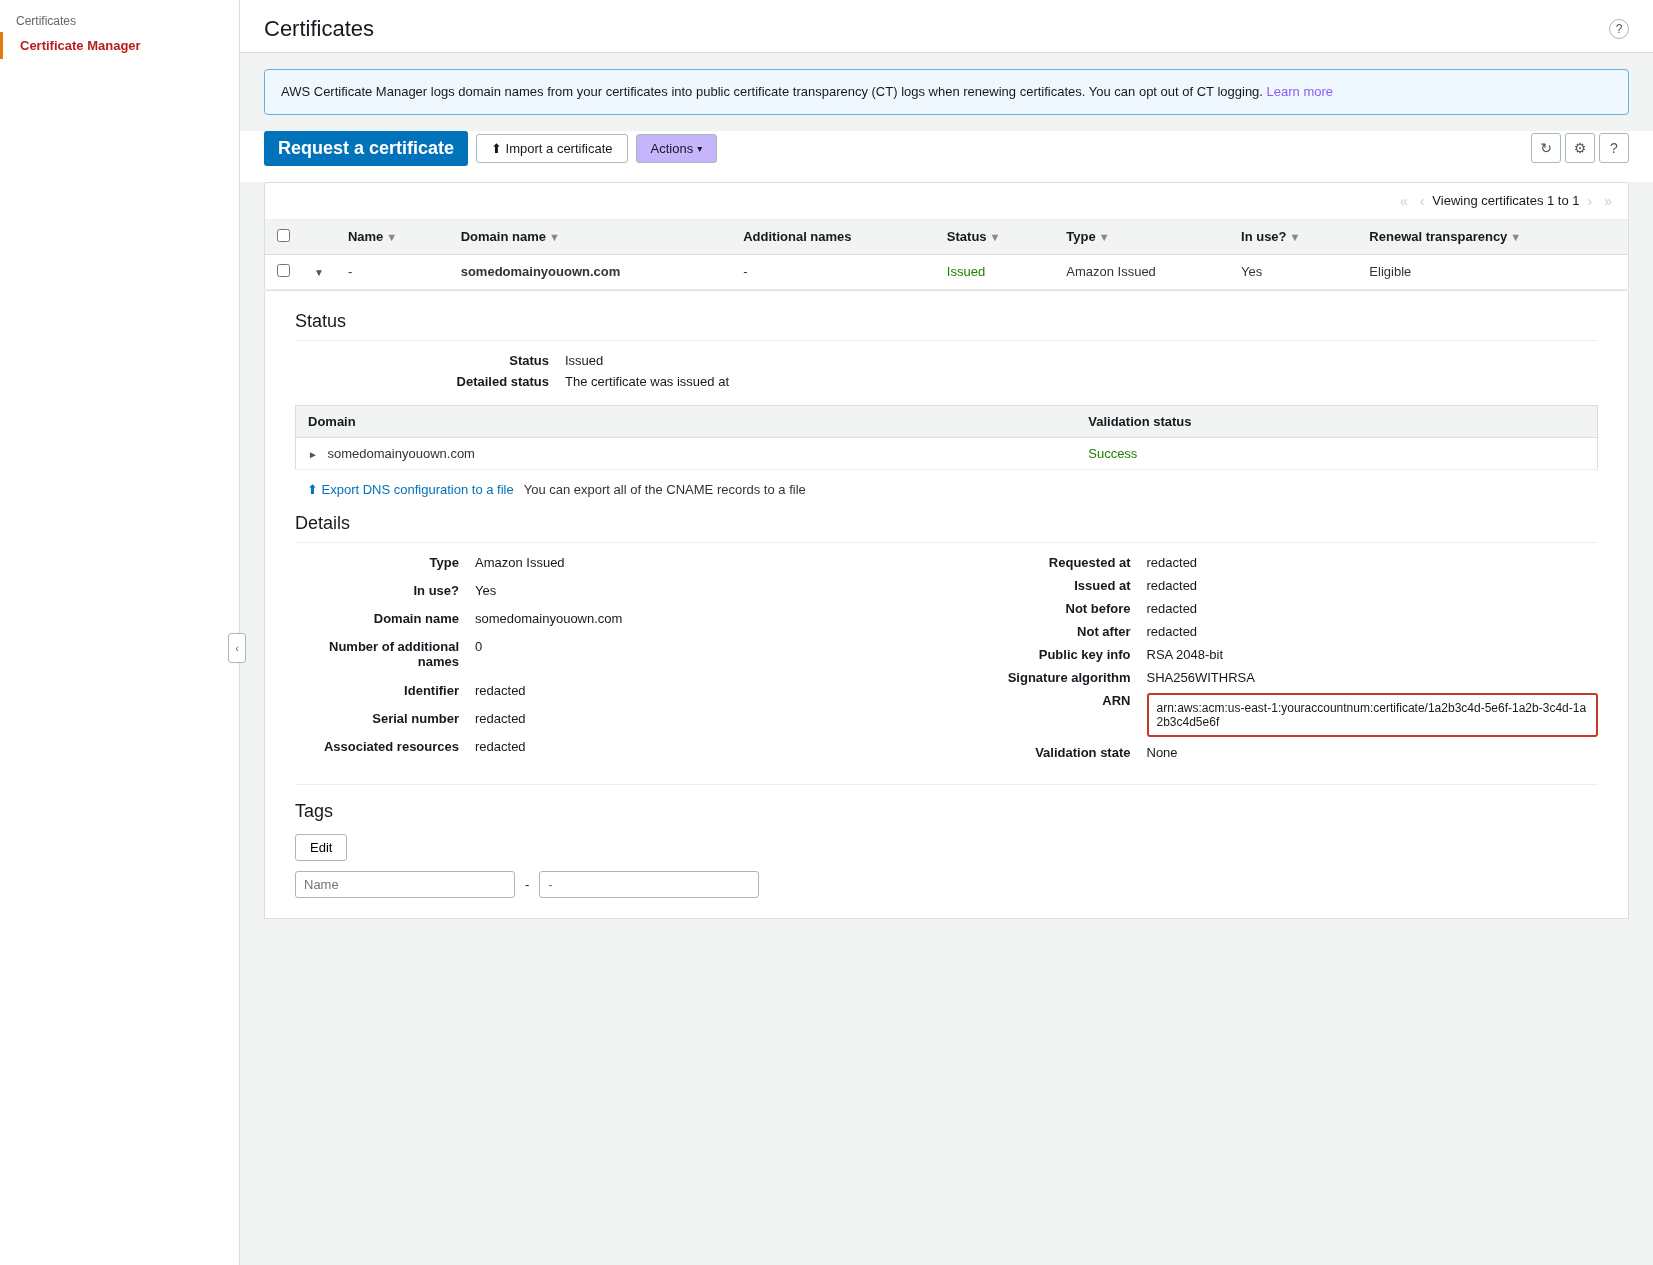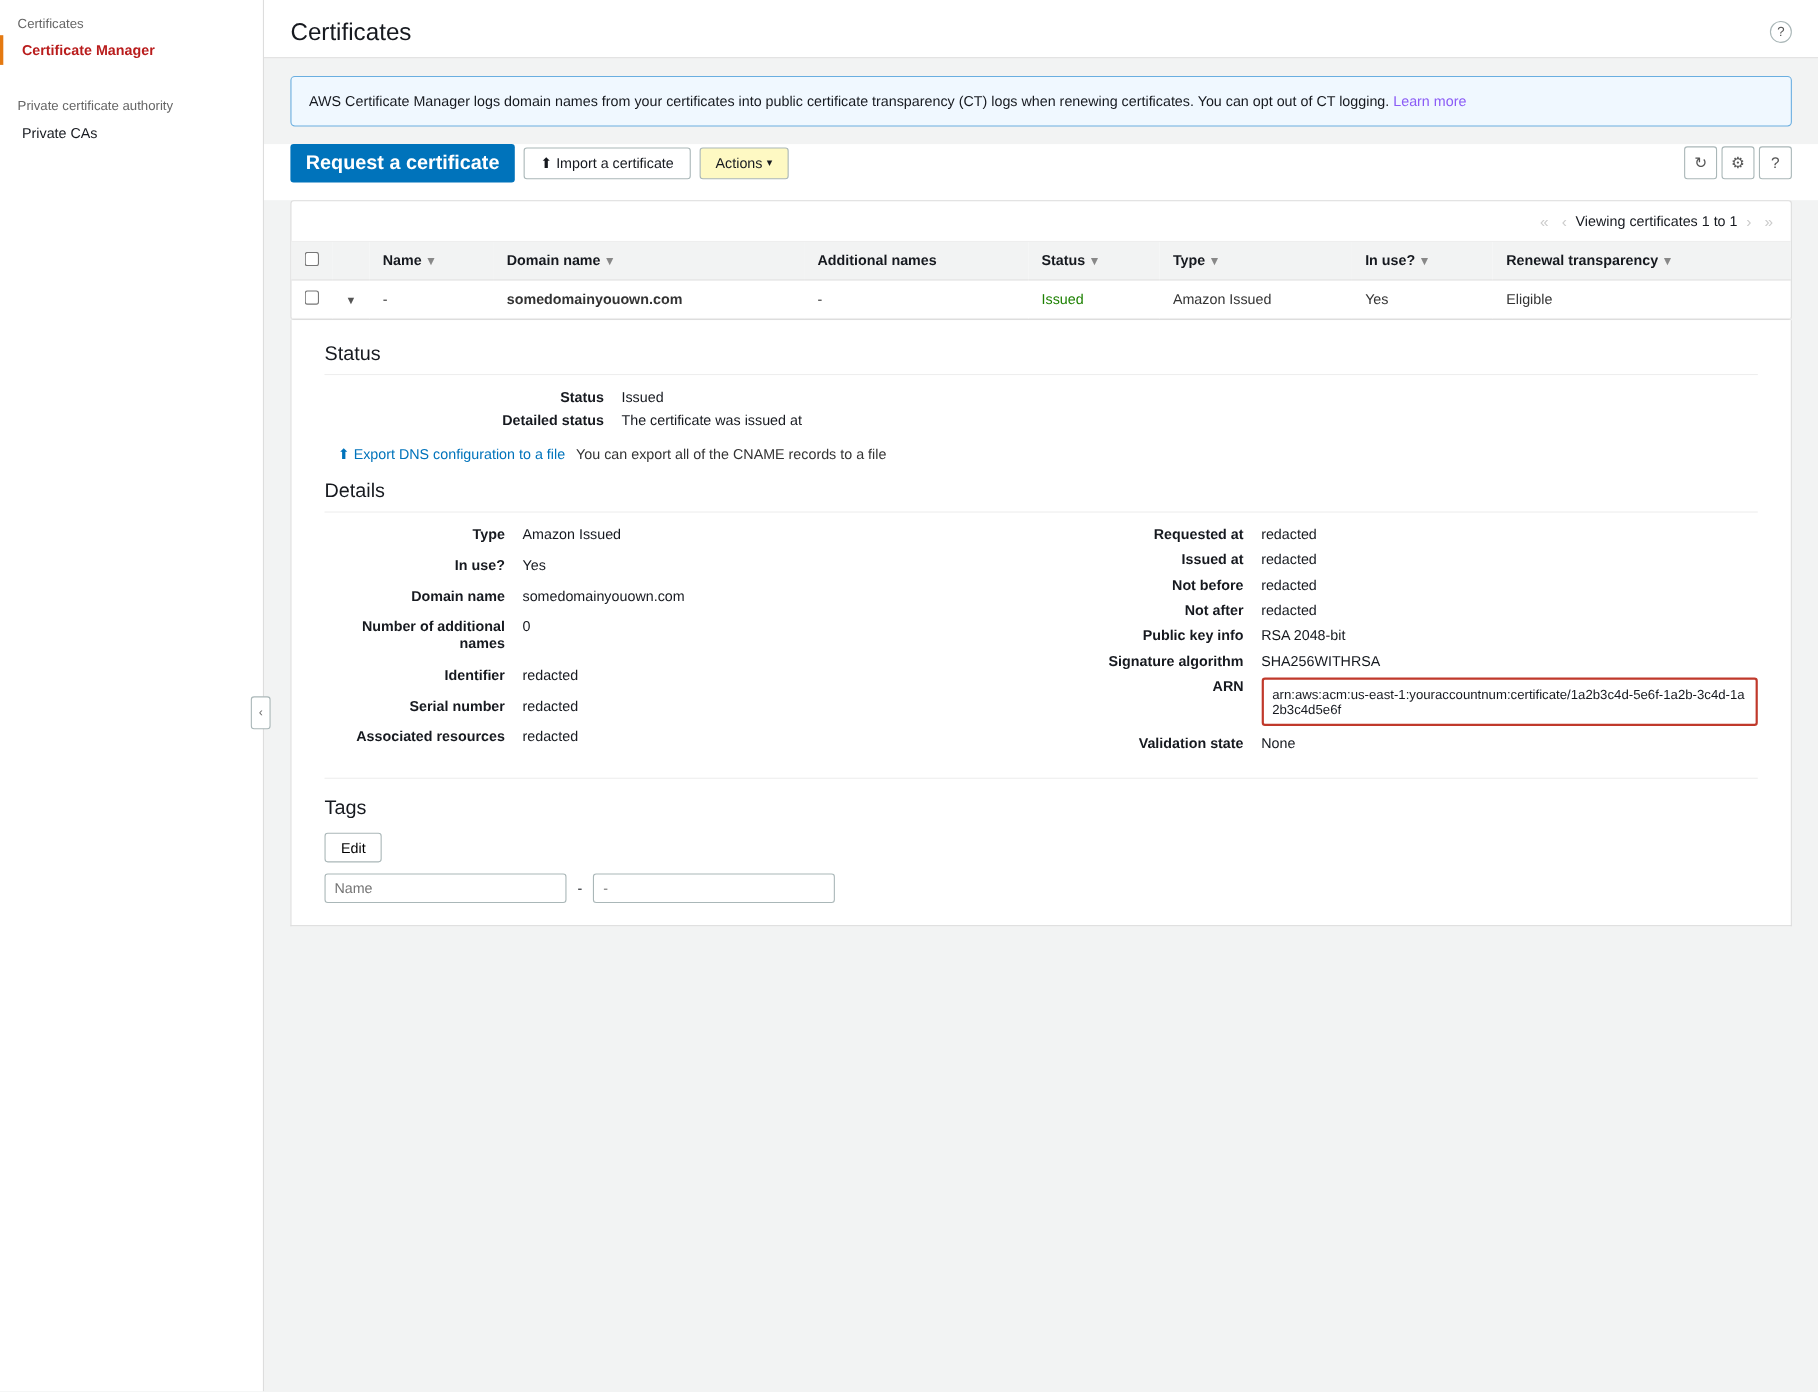--- a/index.html
+++ b/index.html
@@ -121,21 +121,21 @@
     .btn-secondary {
       background: #fff;
       color: #16191f;
       border: 1px solid #aab7b8;
       padding: 6px 14px;
       border-radius: 3px;
       font-size: 13px;
       cursor: pointer;
     }
     .btn-actions {
-      background: #fef9c3;
+      background: #c4b5fd;
       color: #16191f;
       border: 1px solid #aab7b8;
       padding: 6px 14px;
       border-radius: 3px;
       font-size: 13px;
       cursor: pointer;
       display: flex; align-items: center; gap: 4px;
     }
     .toolbar-spacer { flex: 1; }
     .toolbar-icons { display: flex; gap: 4px; align-items: center; }
@@ -338,24 +338,20 @@
 
     .chevron-down::after { content: " ▾"; font-size: 10px; }
     .expand-arrow { font-size: 10px; color: #555; }
   </style>
 </head>
 <body>
 
 <div id="sidebar">
   <div class="sidebar-section-title">Certificates</div>
   <div class="sidebar-item active">Certificate Manager</div>
-  <div class="sidebar-private-section">
-    <div class="sidebar-private-title">Private certificate authority</div>
-    <div class="sidebar-item">Private CAs</div>
-  </div>
 </div>
 
 <div class="sidebar-collapse">‹</div>
 
 <div id="main">
 
   <div class="main-header">
     <h1 class="main-title">Certificates</h1>
     <div class="header-help">?</div>
   </div>
@@ -439,20 +435,37 @@
 
     <div>
       <div class="detail-section-title">Status</div>
       <div class="status-detail-grid">
         <div class="detail-label">Status</div>
         <div class="detail-value">Issued</div>
         <div class="detail-label">Detailed status</div>
         <div class="detail-value">The certificate was issued at</div>
       </div>
 
+      <table class="domain-table">
+        <thead>
+          <tr>
+            <th>Domain</th>
+            <th>Validation status</th>
+          </tr>
+        </thead>
+        <tbody>
+          <tr>
+            <td>
+              <span style="color:#555; font-size:10px; margin-right:6px;">►</span>
+              <span>somedomainyouown.com</span>
+            </td>
+            <td class="val-success">Success</td>
+          </tr>
+        </tbody>
+      </table>
 
       <div class="export-row">
         <a href="#" class="export-link">⬆ Export DNS configuration to a file</a>
         <span>You can export all of the CNAME records to a file</span>
       </div>
     </div>
 
     <div>
       <div class="detail-section-title">Details</div>
       <div class="details-grid">

